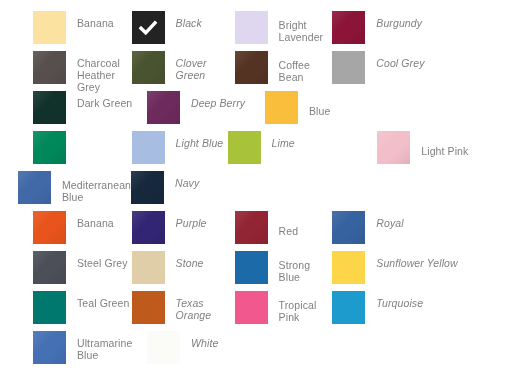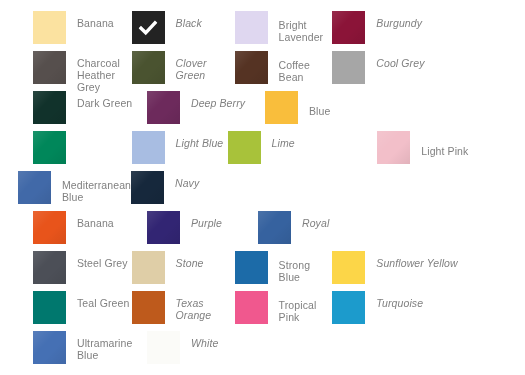--- a/index.html
+++ b/index.html
@@ -197,20 +197,26 @@
           <span class="sheen"></span>
         </span>
         <span class="swatch-label">Banana</span>
       </div>
       <div class="swatch-option col-1">
         <span class="swatch-chip" style="background-color: rgb(50, 37, 115);">
           <span class="sheen"></span>
         </span>
         <span class="swatch-label">Purple</span>
       </div>
+      <div class="swatch-option col-2">
+        <span class="swatch-chip" style="background-color: rgb(146, 36, 51);">
+          <span class="sheen"></span>
+        </span>
+        <span class="swatch-label">Red</span>
+      </div>
       <div class="swatch-option col-3">
         <span class="swatch-chip" style="background-color: rgb(54, 98, 159);">
           <span class="sheen"></span>
         </span>
         <span class="swatch-label">Royal</span>
       </div>
     </div>
     <div class="swatch-row">
       <div class="swatch-option col-0">
         <span class="swatch-chip" style="background-color: rgb(76, 79, 87);">

